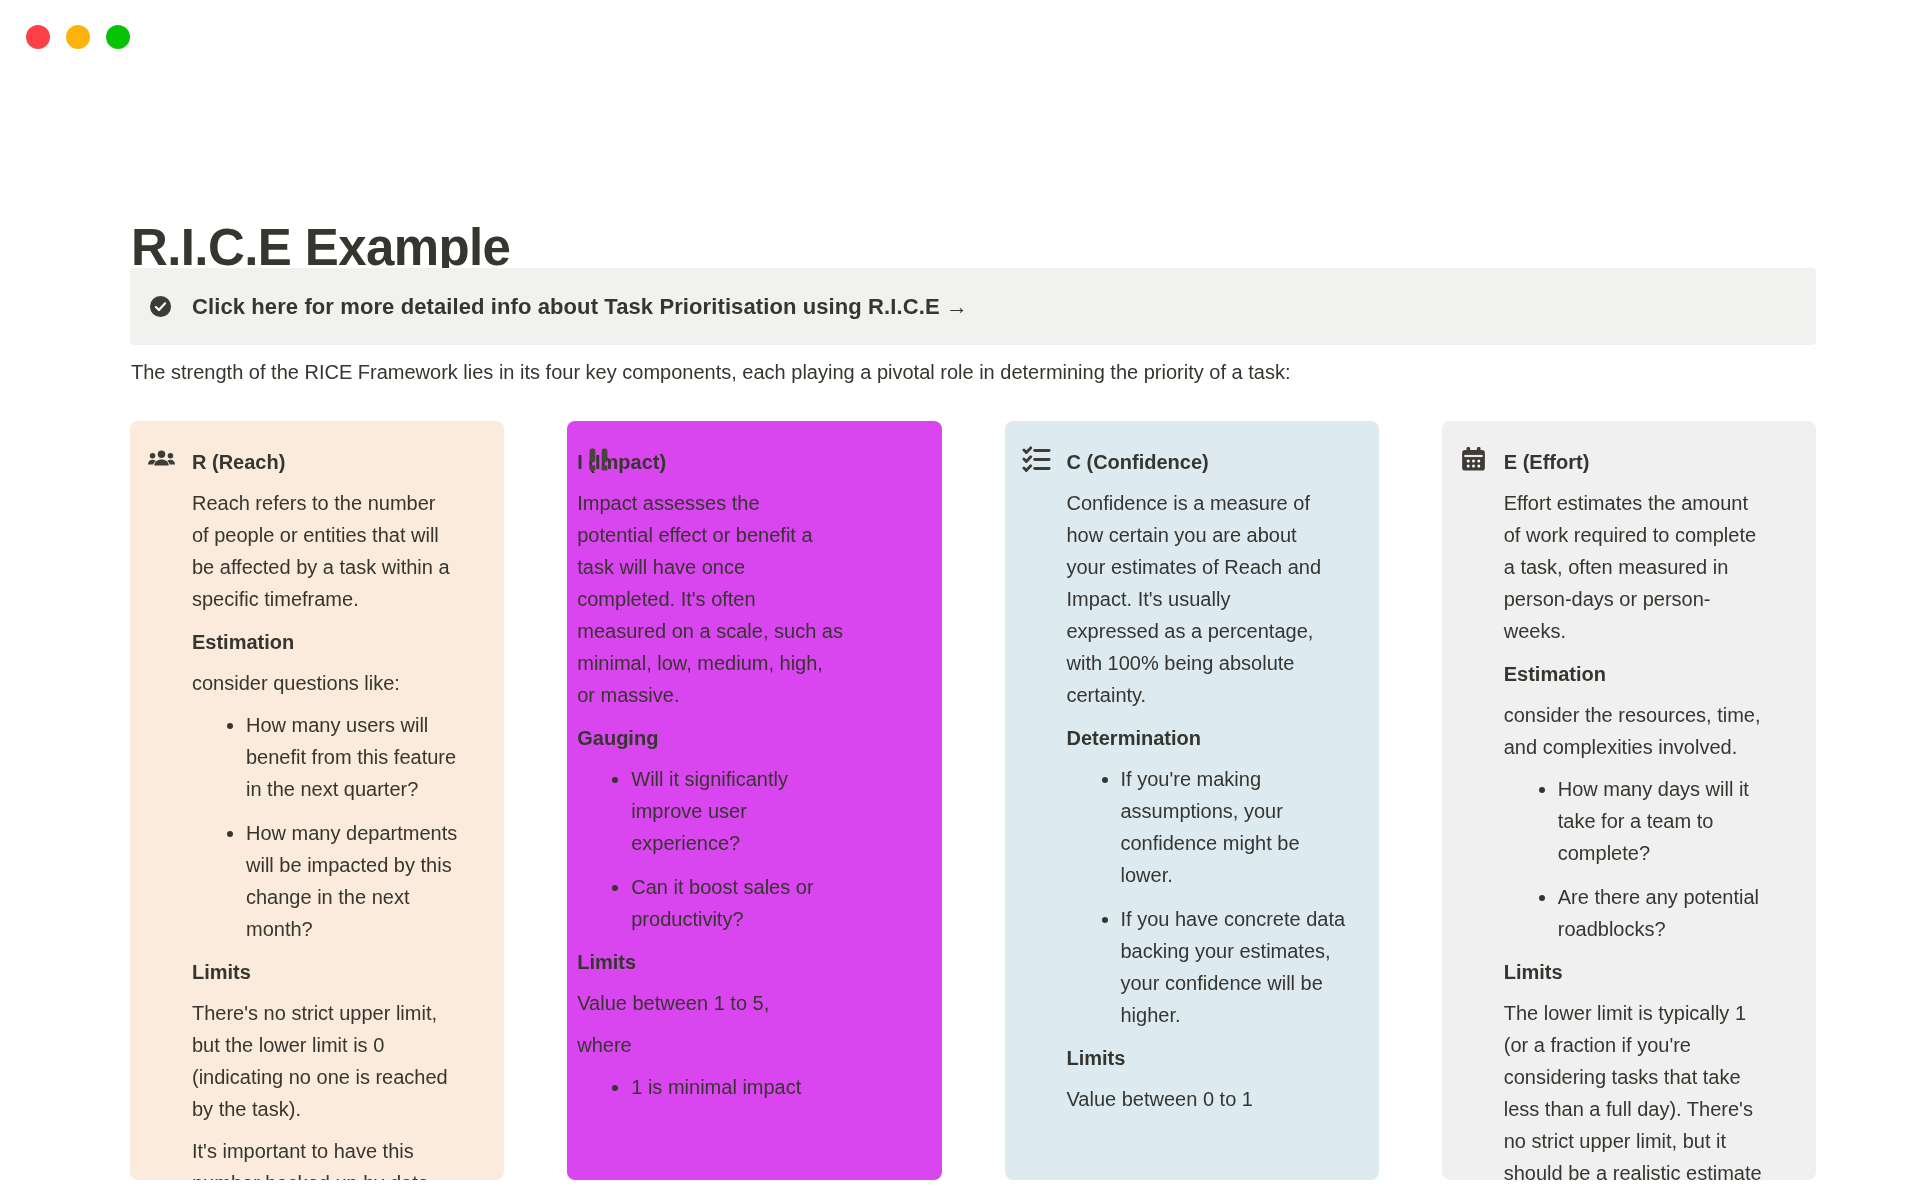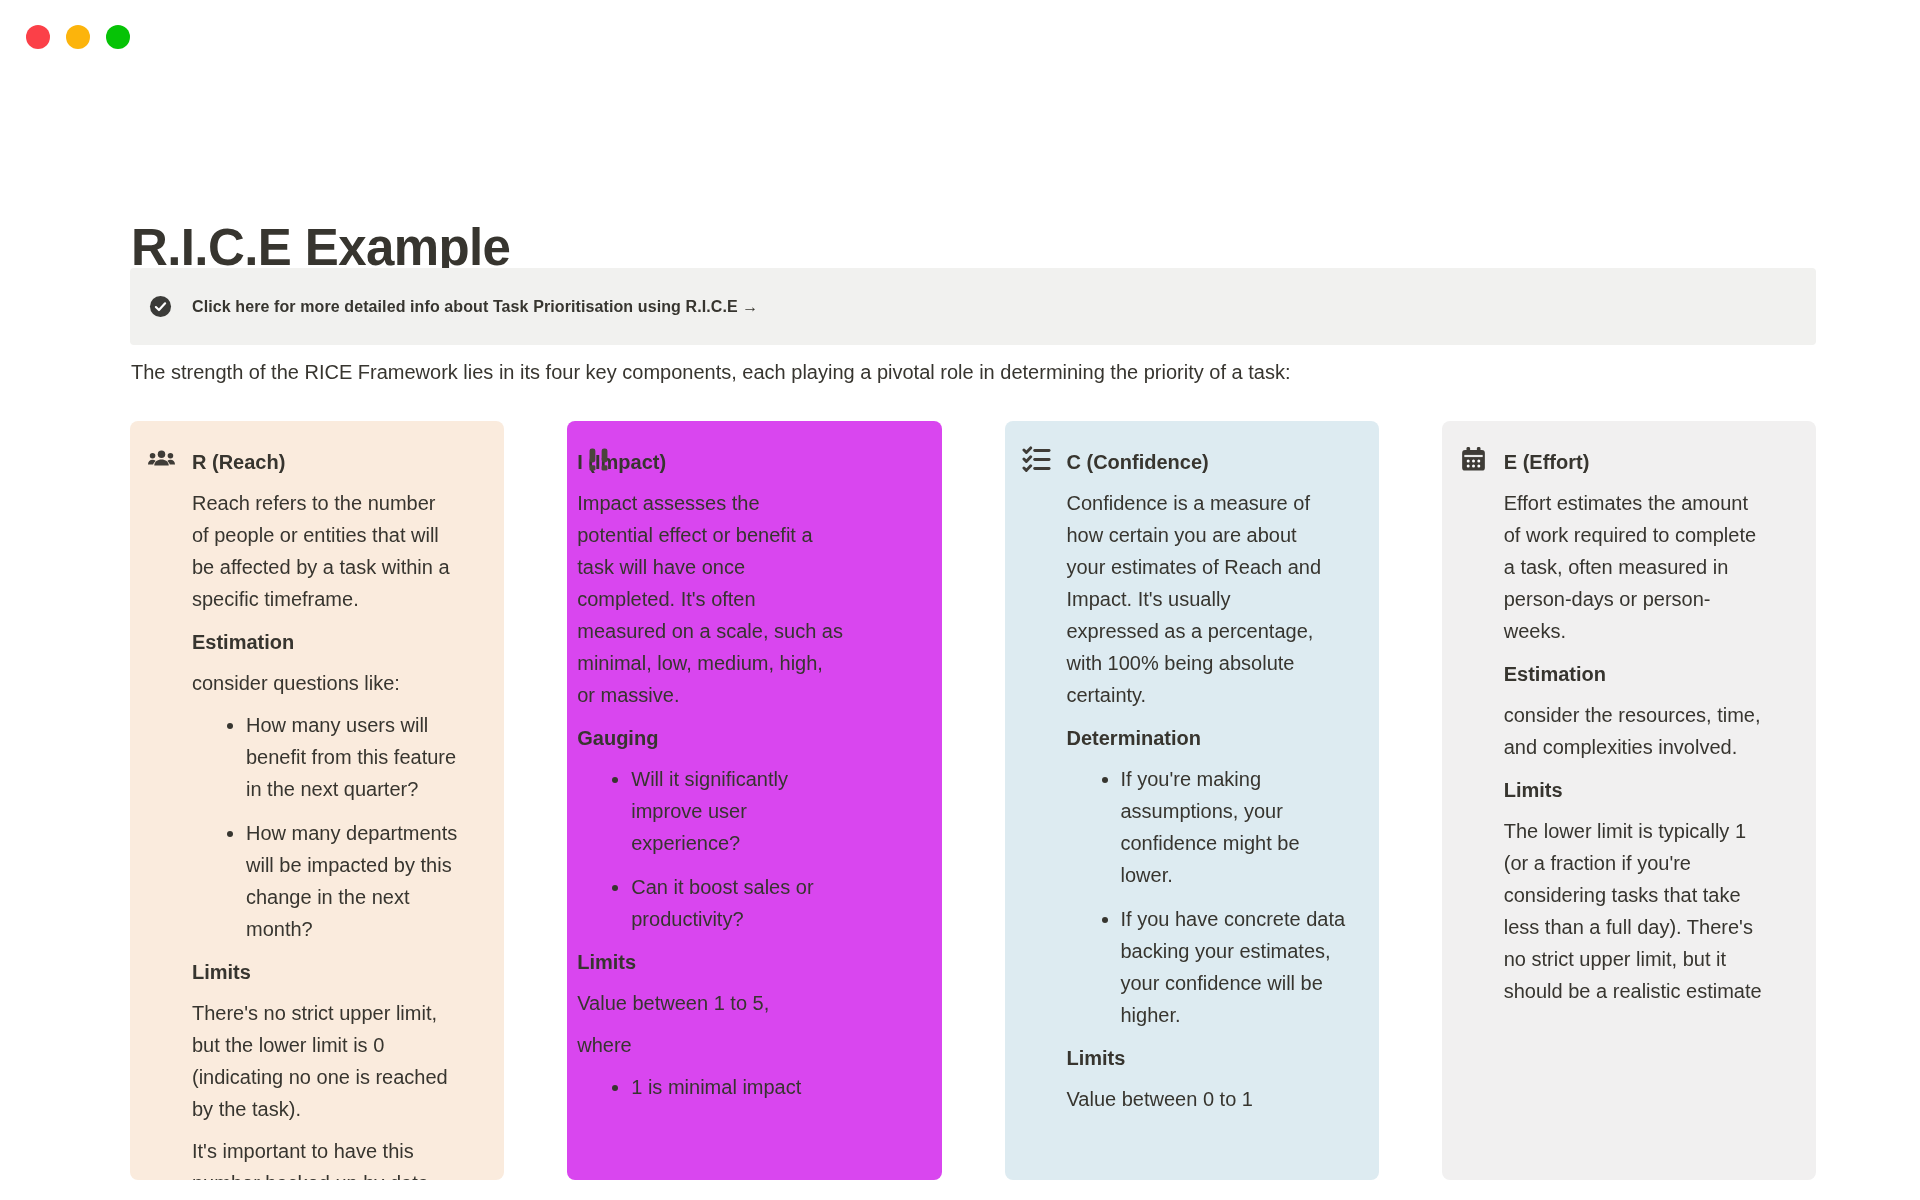--- a/index.html
+++ b/index.html
@@ -59,21 +59,21 @@
     padding-left: 19px;
     cursor: pointer;
   }
   .callout-icon {
     width: 23px;
     height: 23px;
     flex: 0 0 23px;
   }
   .callout-text {
     margin-left: 20px;
-    font-size: 16px;
+    font-size: 22px;
     font-weight: 700;
     letter-spacing: 0.1px;
   }
   .intro {
     position: absolute;
     top: 356px;
     left: 1px;
     width: 1686px;
     font-size: 20px;
     line-height: 32px;
@@ -278,20 +278,27 @@
         </span>
         <div class="card-title">E (Effort)</div>
         <p>Effort estimates the amount
 of work required to complete
 a task, often measured in
 person-days or person-
 weeks.</p>
         <h3>Estimation</h3>
         <p>consider the resources, time,
 and complexities involved.</p>
+        <ul>
+          <li>How many days will it
+take for a team to
+complete?</li>
+          <li>Are there any potential
+roadblocks?</li>
+        </ul>
         <h3>Limits</h3>
         <p>The lower limit is typically 1
 (or a fraction if you're
 considering tasks that take
 less than a full day). There's
 no strict upper limit, but it
 should be a realistic estimate</p>
       </div>
     </div>
 </div>

